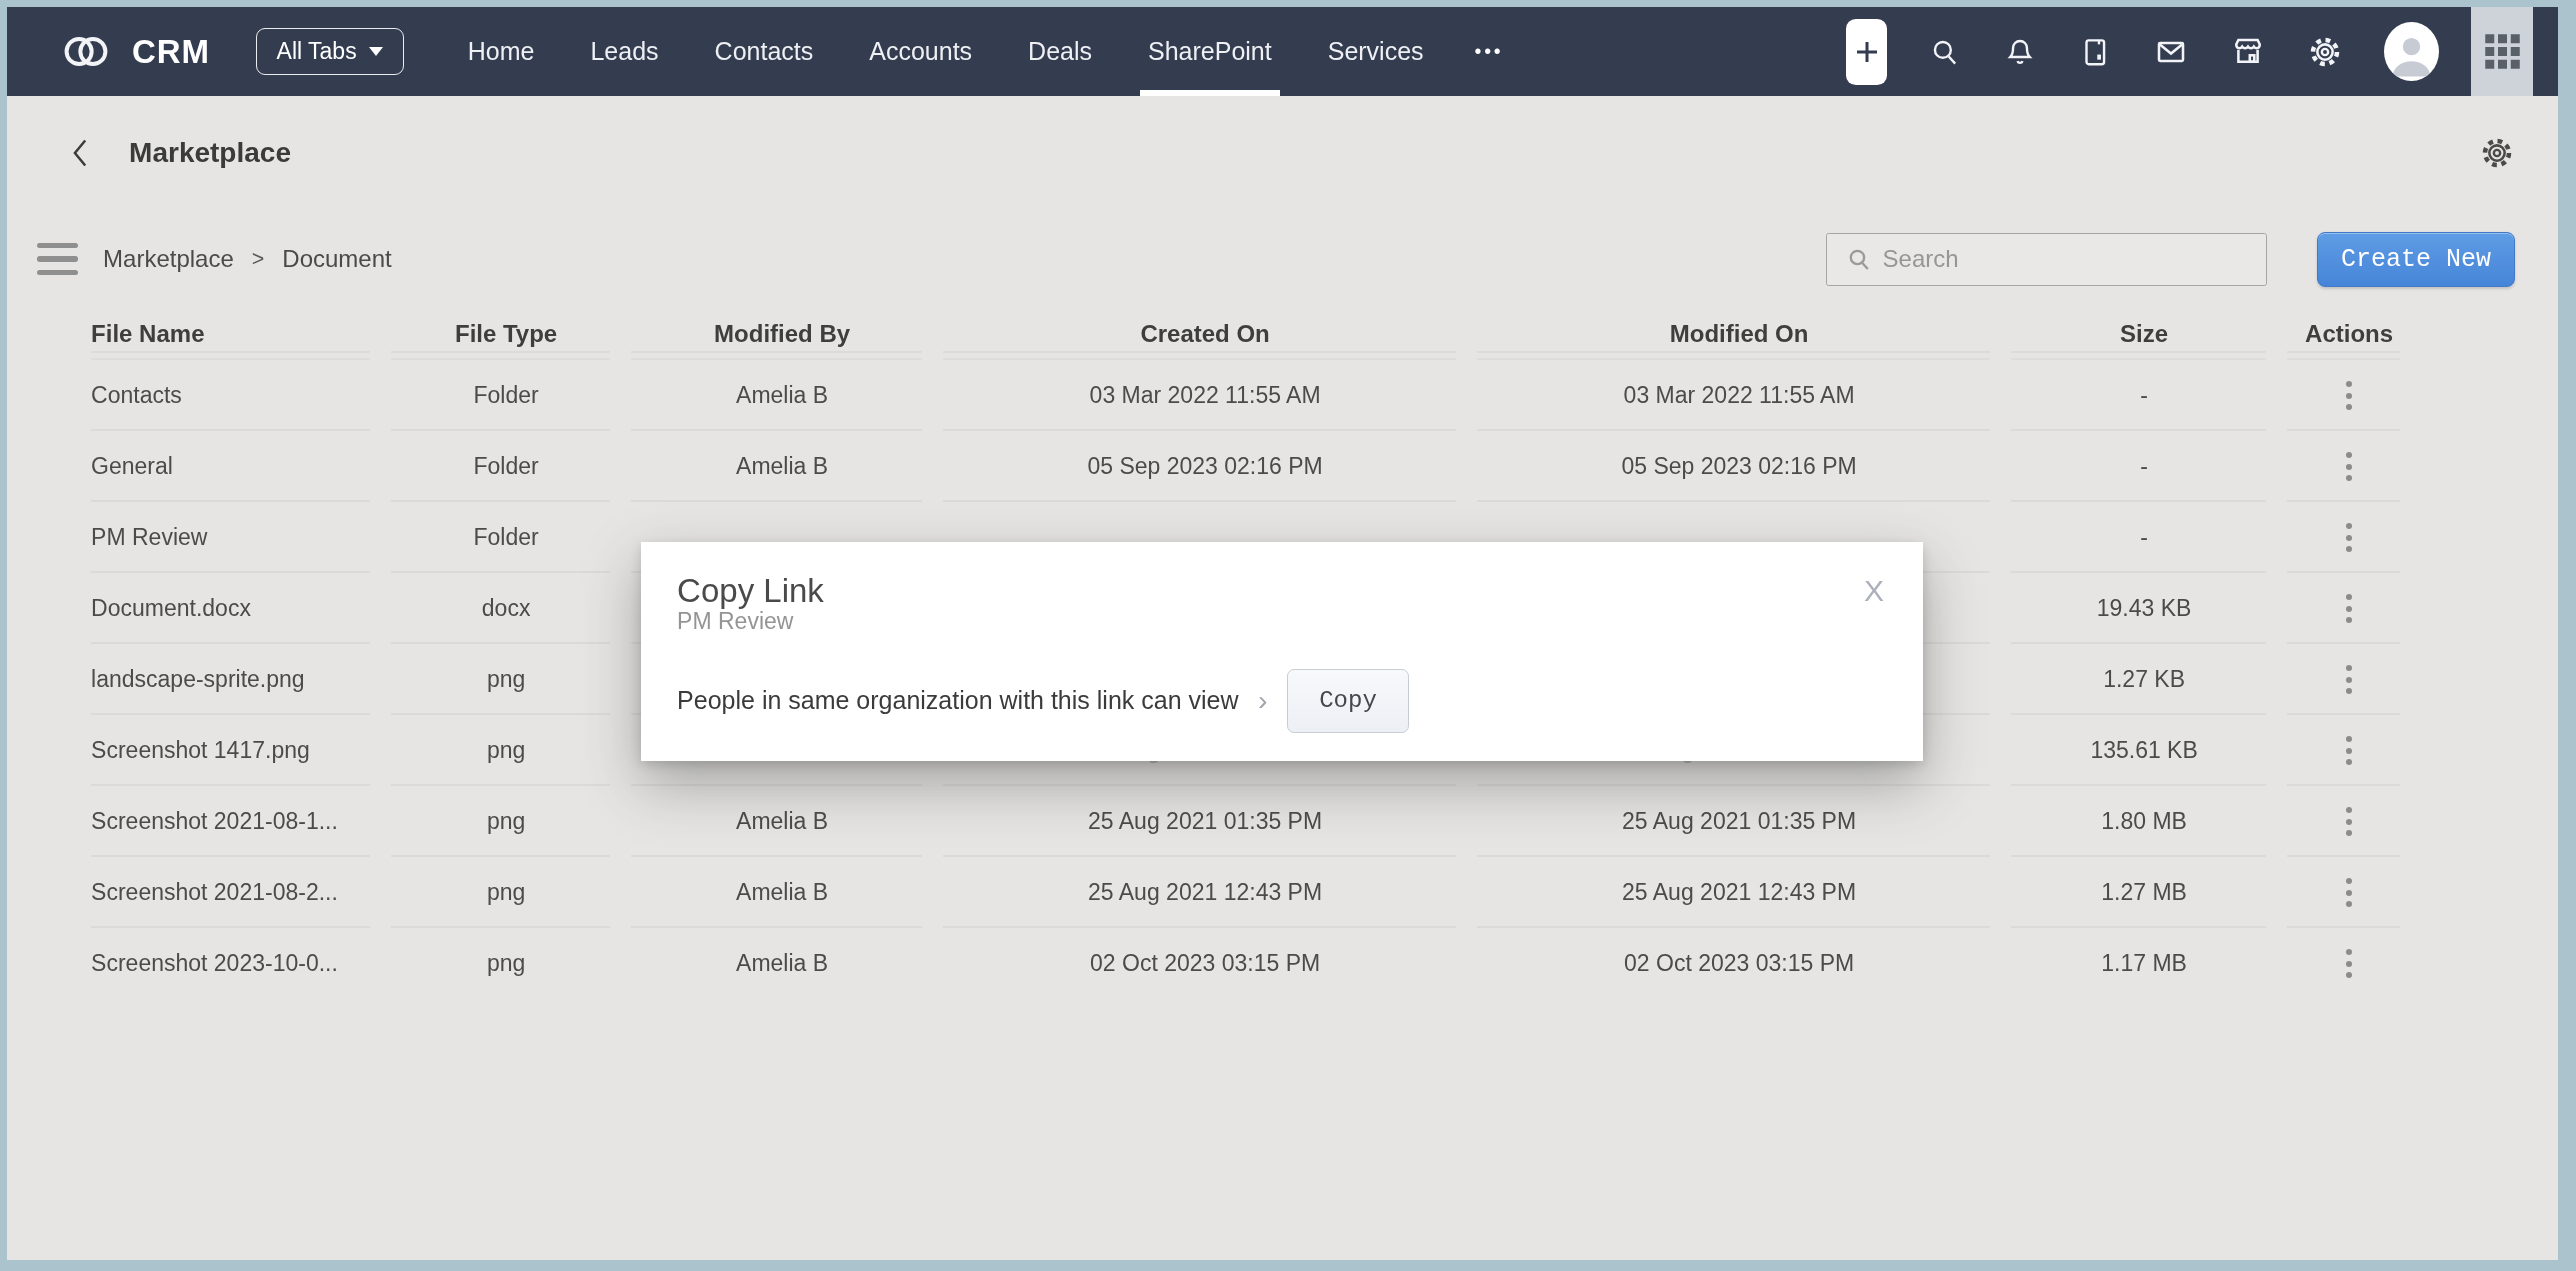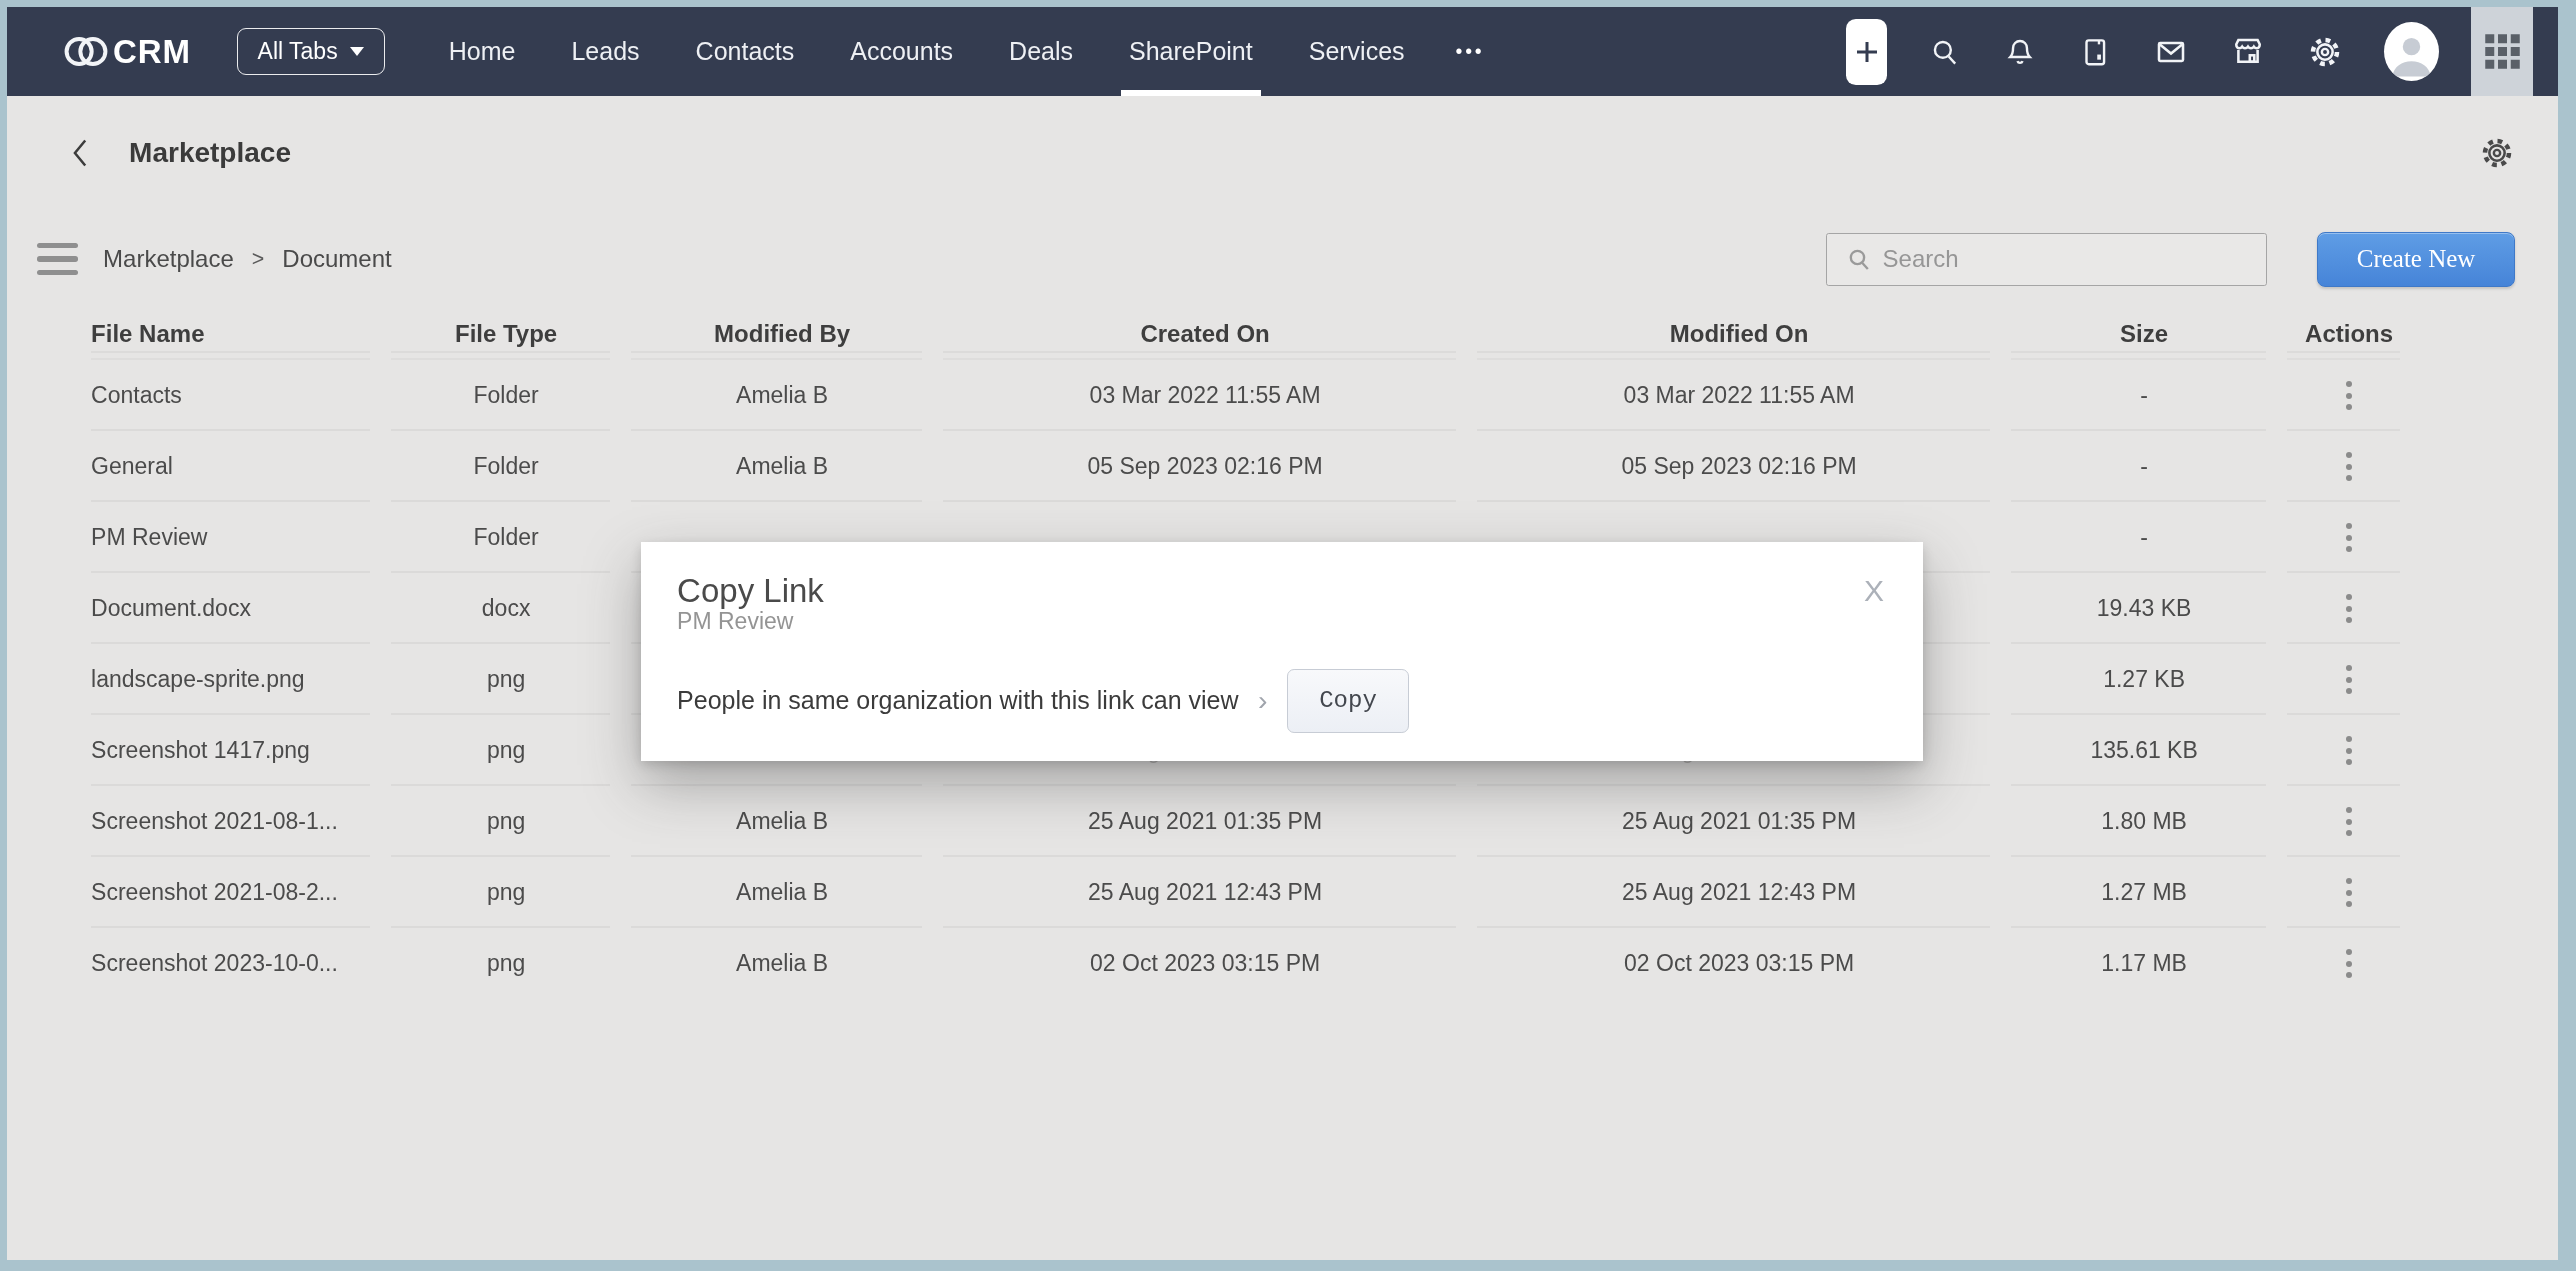--- a/index.html
+++ b/index.html
@@ -2,21 +2,21 @@
 <html style="font-size:14.2px"><head>
 <meta charset="utf-8">
 <style>
   * { margin:0; padding:0; box-sizing:border-box; }
   html,body { width:2576px; height:1271px; font-family:"Liberation Sans", sans-serif; }
   body { background:#aac3cd; position:relative; overflow:hidden; }
   .app { position:absolute; left:7.1px; top:7.1px; width:2551px; height:1253px; background:#e6e5e4; overflow:hidden; }
 
   
   .topbar { height:89px; background:#343c50; display:flex; align-items:center; padding-left:53px; position:relative; }
-  .brand { display:flex; align-items:center; gap:1px; }
+  .brand { display:flex; align-items:center; gap:20px; }
   .brand .crm-text { color:#fff; font-size:33px; font-weight:700; letter-spacing:0.9px; }
   .all-tabs { margin-left:46px; display:flex; align-items:center; gap:12.5px; border:1.8px solid rgba(255,255,255,.9); border-radius:9px; padding:9px 19.6px; color:#fff; font-size:23px; background:transparent; cursor:pointer; }
   .caret { width:0; height:0; border-left:7.1px solid transparent; border-right:7.1px solid transparent; border-top:9px solid #fff; }
   .tabs { display:flex; align-items:stretch; height:89px; margin-left:36px; }
   .tabs .tab { position:relative; display:flex; align-items:center; padding:16px 28px; color:#eef0f4; font-size:25px; text-decoration:none; cursor:pointer; }
   .tabs .tab.active::after { content:""; position:absolute; left:19.6px; right:19.6px; bottom:0; height:6.2px; background:#fff; }
   .more-tabs { display:flex; align-items:center; padding:0 23px; color:#fff; font-size:19.6px; letter-spacing:2.7px; cursor:pointer; }
   .top-icons { margin-left:auto; display:flex; align-items:center; gap:41px; padding-right:23px; }
   .quick-add { width:41px; height:66px; background:#fff; border-radius:9.8px; display:flex; align-items:center; justify-content:center; cursor:pointer; }
   .icon-btn { display:flex; align-items:center; justify-content:center; cursor:pointer; }
@@ -32,21 +32,21 @@
   
   .toolbar { height:98px; display:flex; align-items:center; padding:0 43px 0 30px; }
   .hamburger { display:flex; flex-direction:column; gap:8px; cursor:pointer; }
   .hamburger span { width:41px; height:5.3px; background:#8f8f8f; border-radius:2.7px; }
   .breadcrumb { margin-left:25px; display:flex; align-items:center; font-size:24px; color:#4a4a4a; }
   .breadcrumb .sep { margin:0 18px; font-size:21.4px; color:#5a5a5a; }
   .crumb { cursor:pointer; }
   .search-box { margin-left:auto; width:441px; height:53px; background:#e9e8e7; border:1.8px solid #a5a5a5; border-radius:2.7px; display:flex; align-items:center; padding:0 18px; }
   .search-box input { flex:1; border:none; outline:none; background:transparent; font-size:24px; color:#555; margin-left:9px; font-family:"Liberation Sans", sans-serif; }
   .search-box input::placeholder { color:#969696; }
-  .create-btn { margin-left:50px; width:198px; height:55px; border-radius:8px; border:0.9px solid #3f79c8; background:linear-gradient(#5f9de5,#4684d8); color:#fff; font-size:25px; cursor:pointer; box-shadow:inset 0 0.9px 0 rgba(255,255,255,.35), 0 1.8px 2.7px rgba(0,0,0,.15); font-family:Liberation Serif, serif; }
+  .create-btn { margin-left:50px; width:198px; height:55px; border-radius:8px; border:0.9px solid #3f79c8; background:linear-gradient(#5f9de5,#4684d8); color:#fff; font-size:25px; cursor:pointer; box-shadow:inset 0 0.9px 0 rgba(255,255,255,.35), 0 1.8px 2.7px rgba(0,0,0,.15); font-family:Liberation Mono, monospace; }
 
   
   .table { margin-left:59px; margin-right:0; position:relative; }
   .trow { display:grid; grid-template-columns:320px 240px 312px 534px 534px 276px 134px auto; align-items:center; }
   .thead { height:52px; font-weight:700; font-size:24px; color:#3e3e3e; }
   .tbody .trow { height:71px; font-size:23px; color:#4b4b4b; }
   .cell { position:relative; height:100%; display:flex; align-items:center; justify-content:center; }
   .cell.left { justify-content:flex-start; padding-left:25px; }
   .thead .cell::before { content:""; position:absolute; left:5.3px; right:16px; bottom:7.1px; height:1.8px; background:#dcdbda; }
   .thead .cell::after  { content:""; position:absolute; left:5.3px; right:16px; bottom:0; height:1.8px; background:#dedddc; }

